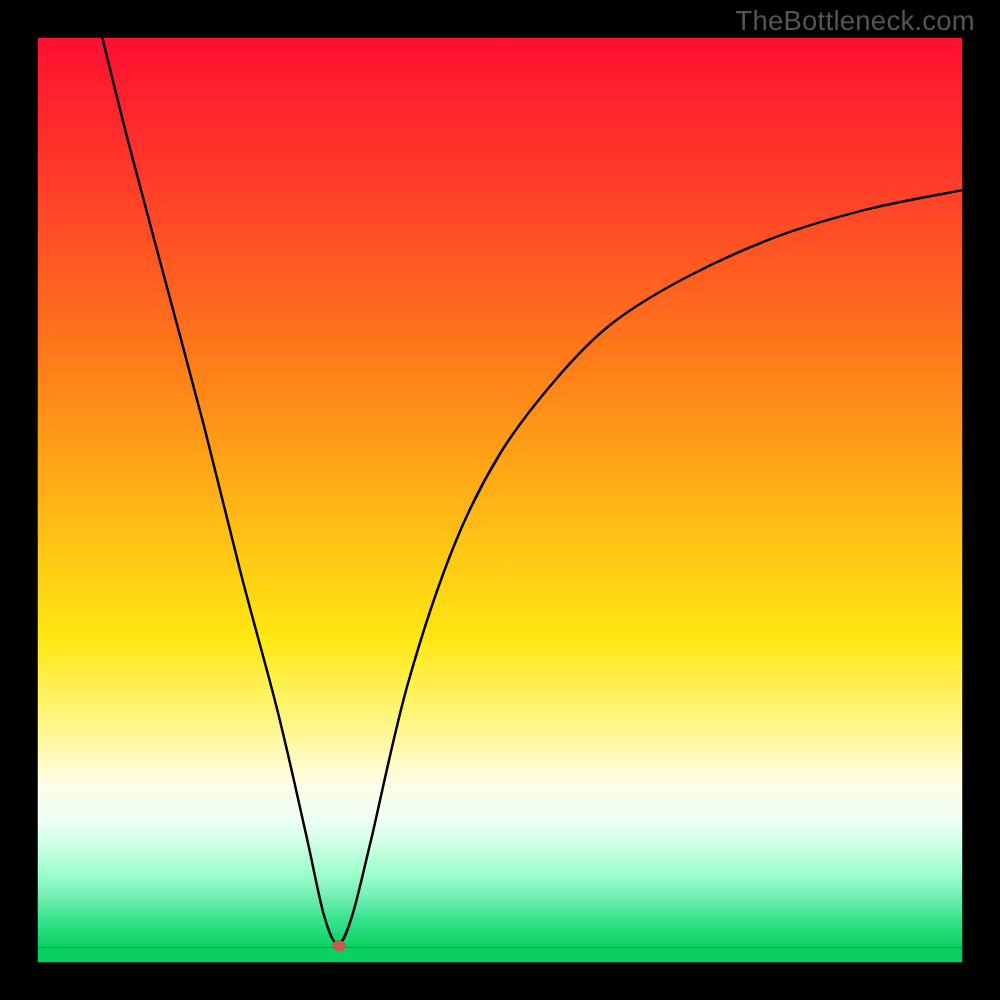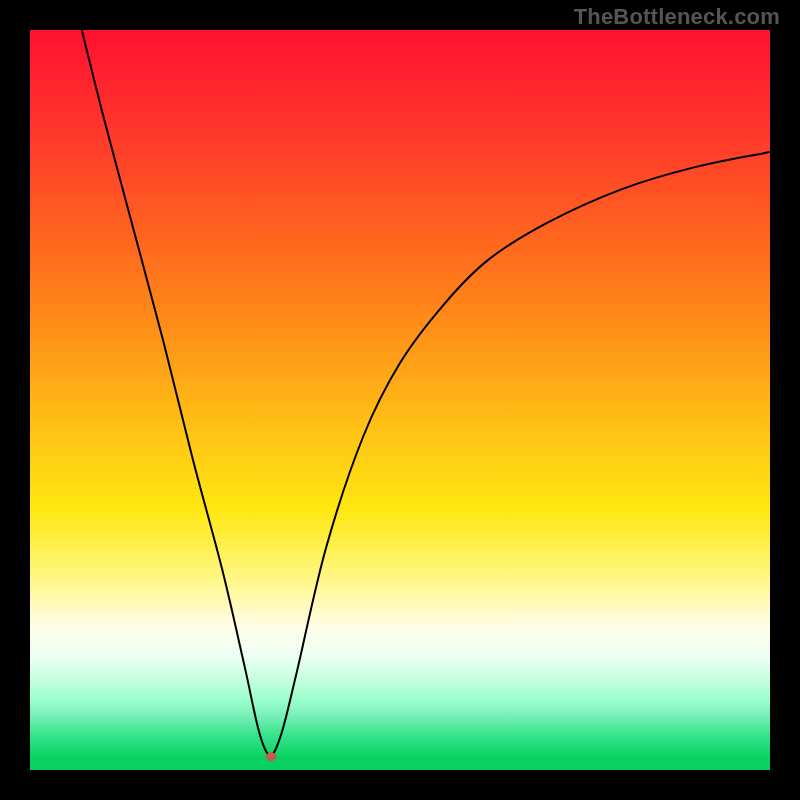--- a/index.html
+++ b/index.html
@@ -1,18 +1,18 @@
 <!DOCTYPE html>
 <html><head>
 <meta charset="utf-8">
 <style>
   * { margin: 0; padding: 0; box-sizing: border-box; }
   html, body { width: 800px; height: 800px; overflow: hidden; background: #000; font-family: Arial, Helvetica, sans-serif; }
   .frame { position: relative; width: 800px; height: 800px; background: #000; }
-  .watermark { position: absolute; top: 4px; right: 20px; color: #555; font-size: 22px; font-weight: 700; z-index: 3; letter-spacing: 0.2px; }
+  .watermark { position: absolute; top: 4px; right: 20px; color: #555; font-size: 22px; font-weight: 400; z-index: 3; letter-spacing: 0.2px; }
   .plot-area { position: absolute; left: 30px; top: 30px; width: 740px; height: 740px; overflow: hidden; }
   .gradient { position: absolute; left: 0; top: 0; width: 100%;
     background: linear-gradient(to bottom,
       #ff1030 0%,
       #ff3a2a 15%,
       #ff7a1a 35%,
       #ffc215 55%,
       #ffe812 66%,
       #fff680 75%,
       #fffde8 82%,

